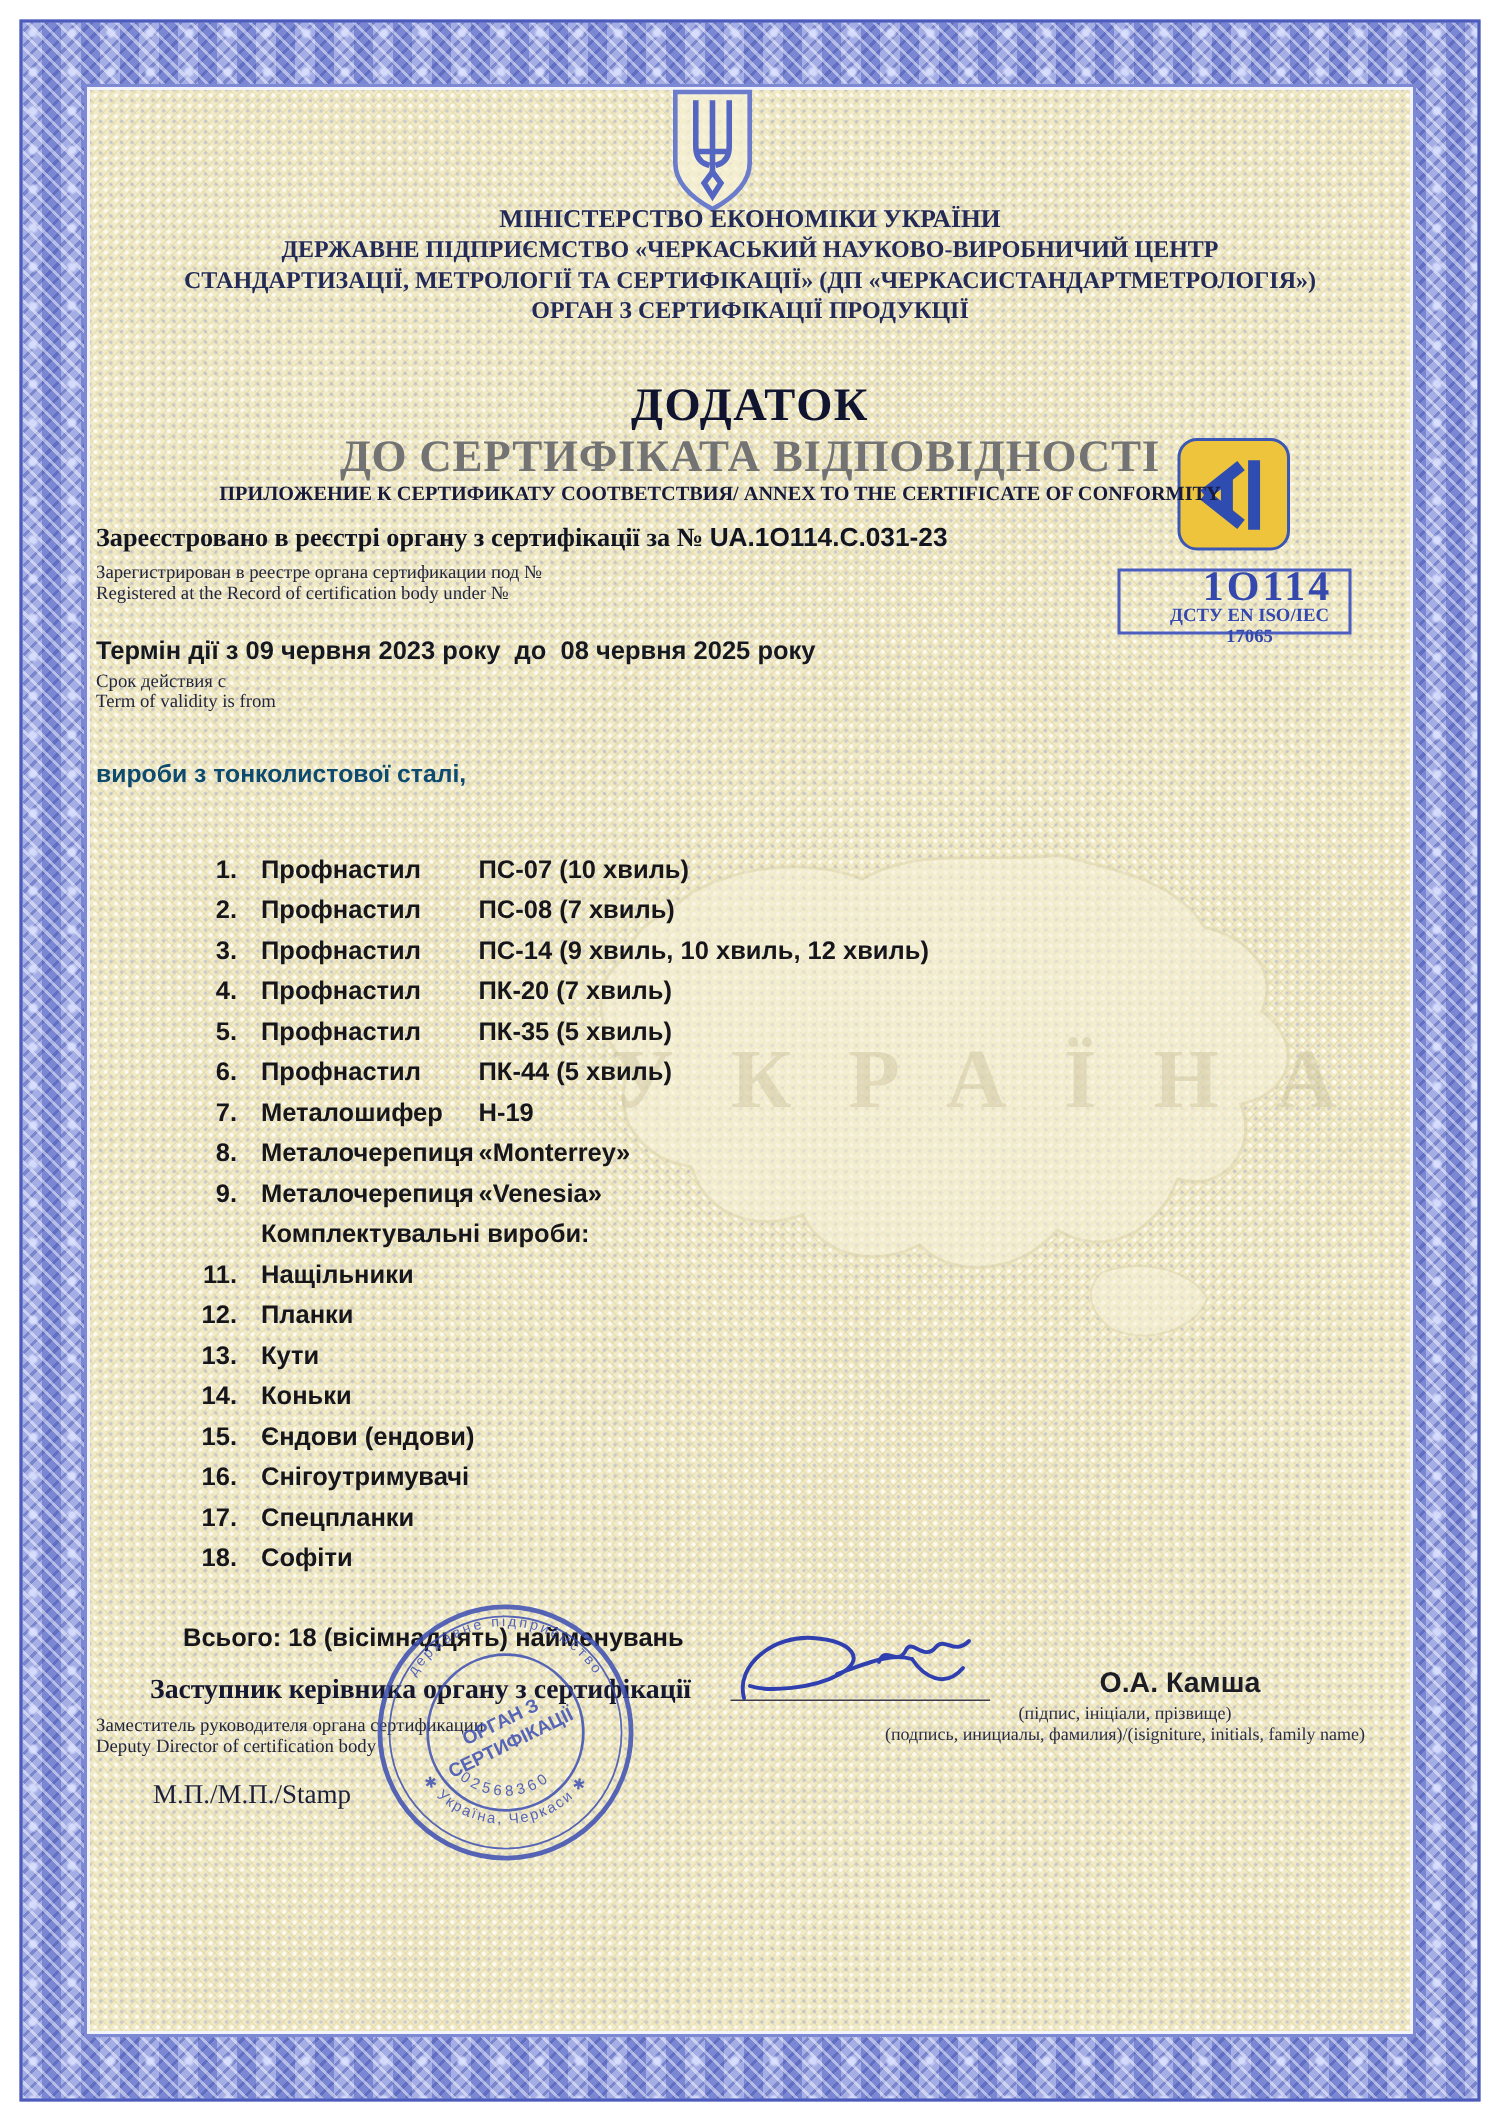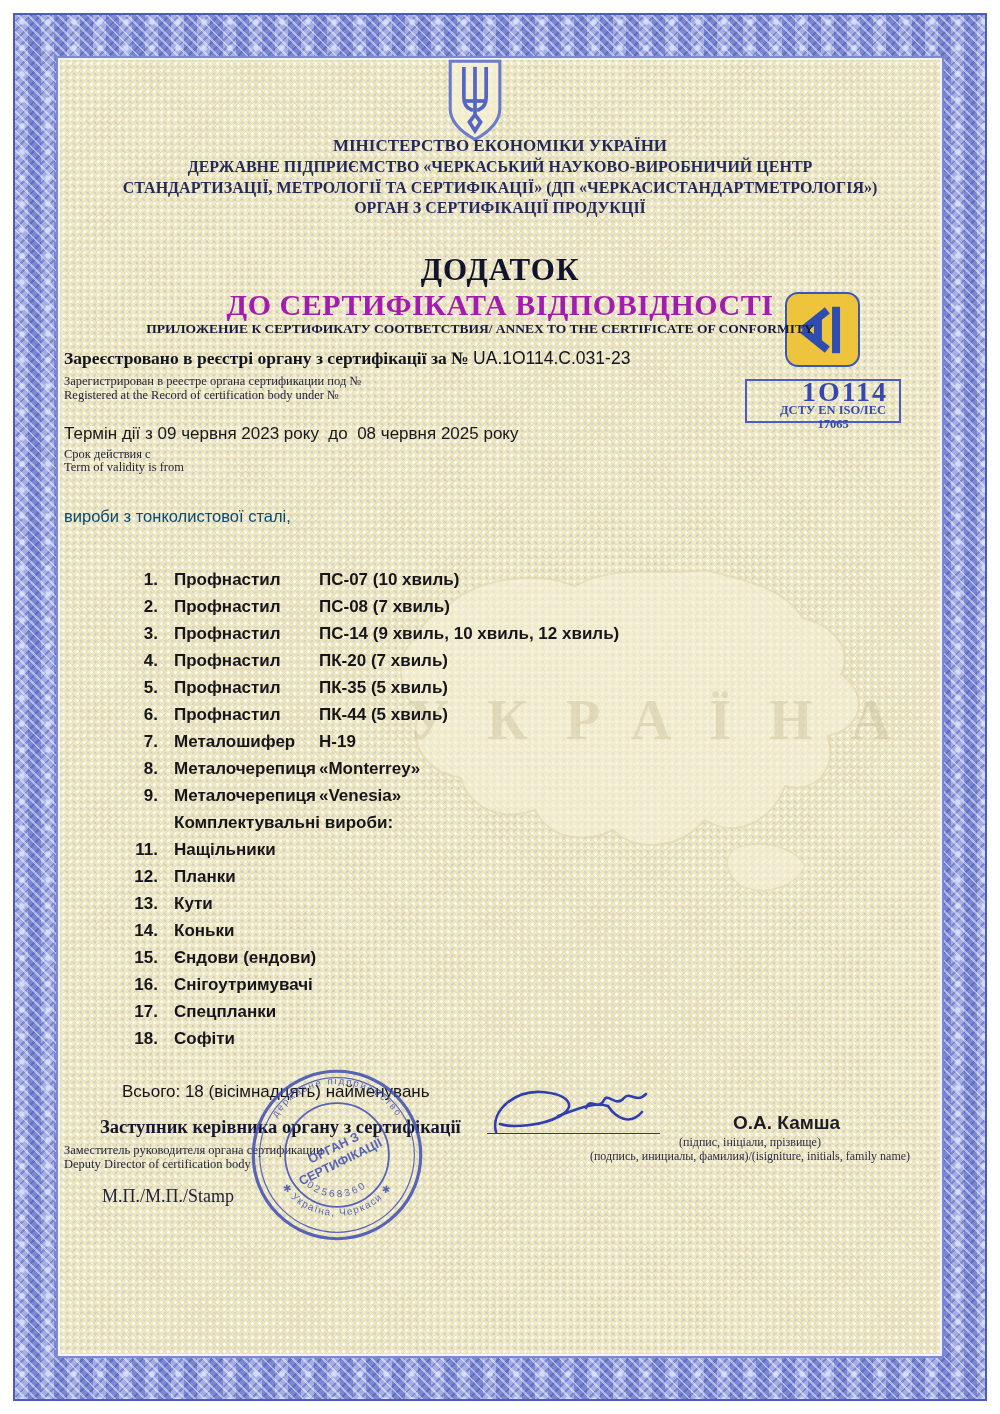--- a/index.html
+++ b/index.html
@@ -21,25 +21,25 @@
       radial-gradient(circle, rgba(150,162,216,0.45) 0.8px, rgba(150,162,216,0) 1.5px),
       repeating-linear-gradient(45deg, rgba(226,215,170,0.55) 0 1px, rgba(226,215,170,0) 1px 5px),
       repeating-linear-gradient(-45deg, rgba(226,215,170,0.55) 0 1px, rgba(226,215,170,0) 1px 5px);
     background-size:7px 7px,7px 7px,auto,auto;
     background-position:0 0,3.5px 3.5px,0 0,0 0;
     box-shadow:0 0 0 2px rgba(255,255,255,0.9), 0 0 0 4px #7d89d2;}
   .abs{position:absolute;}
   .ctr{text-align:center;}
   .navy{color:#232a56;}
   .serifB{font-family:"Liberation Serif",serif;font-weight:bold;}
-  .sansB{font-family:"Liberation Sans",sans-serif;font-weight:normal;}
+  .sansB{font-family:"Liberation Sans",sans-serif;font-weight:bold;}
   .hline{width:100%;line-height:20.5px;font-size:16px;}
   .hline1{font-size:17px;}
   .title1{width:100%;font-size:31px;letter-spacing:1px;color:#10142e;}
-  .title2{width:100%;font-size:30px;letter-spacing:0.5px;color:#a21caf;}
+  .title2{width:100%;font-size:30px;letter-spacing:0.5px;color:#737373;}
   .subtitle{width:100%;font-size:13.5px;color:#16193a;z-index:5;}
   .regmain{font-size:17.5px;color:#12151f;}
   .regmain .no{font-family:"Liberation Sans",sans-serif;}
   .small{font-size:12.5px;color:#23263c;line-height:13.5px;}
   .valmain{font-size:17px;color:#15181f;white-space:pre-wrap;}
   .prod{font-size:16.5px;color:#0c4a6e;line-height:26px;}
   .list{left:128px;top:566px;position:absolute;}
   .lrow{display:flex;line-height:27px;font-family:"Liberation Sans",sans-serif;
         font-weight:bold;font-size:17px;color:#15151a;}
   .lrow .num{width:30px;text-align:right;margin-right:16px;}

